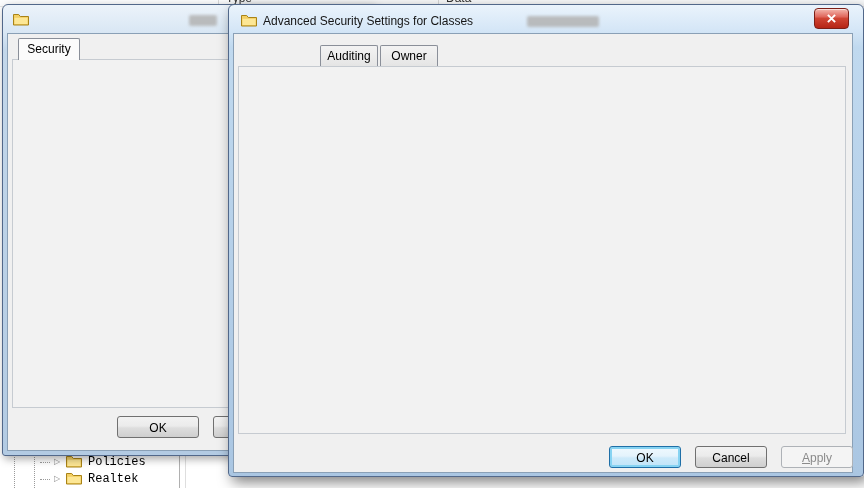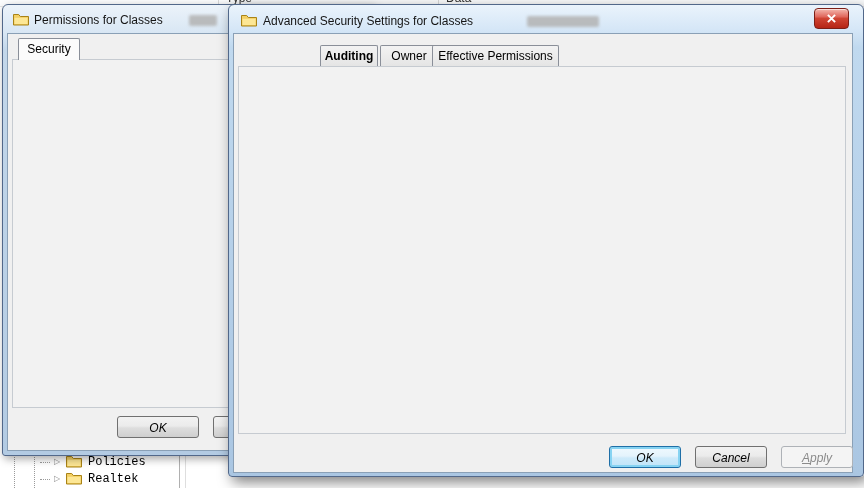--- a/index.html
+++ b/index.html
@@ -33,21 +33,21 @@
   .tab.active{background:#fbfbfb;z-index:3;}
   .page{position:absolute;background:#f2f2f2;border:1px solid #c6cbd1;z-index:1;}
   
   .lbl{position:absolute;white-space:nowrap;}
   .lbl u{text-decoration:underline;}
   .listbox{position:absolute;background:#fff;border:1px solid #8e99a6;overflow:hidden;}
   .li{display:flex;align-items:center;height:17px;padding-left:3px;white-space:nowrap;cursor:default;}
   .li .gi{margin-right:4px;flex:0 0 auto;}
   .li2{height:18px;line-height:18px;padding-left:22px;white-space:nowrap;}
   .btn{position:absolute;box-sizing:border-box;background:linear-gradient(#f2f2f2,#ebebeb 45%,#dddddd 55%,#cfcfcf);
-    border:1px solid #707070;border-radius:3px;text-align:center;font-size:12px;padding-top:4px;cursor:pointer;font-style:italic;}
+    border:1px solid #707070;border-radius:3px;text-align:center;font-size:12px;padding-top:4px;cursor:pointer;}
   .btn u{text-decoration:underline;}
   .btn.default{border-color:#1f6fa7;box-shadow:inset 0 0 0 2px #86d3f2;
     background:linear-gradient(#f0f9fe,#e4f3fc 45%,#cdeafa 55%,#c0e4f8);}
   .btn.disabled{background:#f4f4f4;border-color:#aeb2b7;color:#8b8b8b;cursor:default;box-shadow:none;}
   .checkbox{position:absolute;width:13px;height:13px;box-sizing:border-box;border:1px solid #70829c;border-radius:1px;
     background:linear-gradient(#f6fafd,#e7eef5);cursor:pointer;}
   .cb-label{position:absolute;white-space:nowrap;cursor:pointer;}
   .cb-label u{text-decoration:underline;}
   .link{position:absolute;color:#0b61c4;text-decoration:underline;white-space:nowrap;cursor:pointer;}
   
@@ -102,21 +102,20 @@
 
   <div class="win" style="left:2px;top:4px;width:372px;height:450px;border-radius:6px 6px 3px 3px;
        background:linear-gradient(180deg,#ecf3fa 0%,#d9e7f4 6%,#c3d7ea 10%,#b3cbe3 100%);
        box-shadow:2px 3px 8px rgba(0,0,0,.35);">
     <span class="title-icon" style="left:10px;top:8px;">
       <svg width="16" height="13" viewBox="0 0 16 13">
           <path d="M.5 1.5 h5.2 l1.6 2 h8.2 v8.5 h-15z" fill="#f3cf63" stroke="#a98317"></path>
           <path d="M1.5 4.8 h13 v6.2 h-13z" fill="#fde795"></path>
         </svg>
     </span>
-    <span class="title-text" style="left:31px;top:8px;">Permissions for Classes</span>
     <div class="redacted" style="left:186px;top:10px;width:28px;height:11px;"></div>
 
     <div class="client" style="left:4px;top:28px;width:362px;height:416px;">
       <div class="tab active" style="left:10px;top:4px;width:62px;height:22px;">
         <span>Security</span>
       </div>
       <div class="page" style="left:4px;top:25px;width:352px;height:347px;"></div>
 
       <span class="lbl" style="left:12px;top:32px;"><u>G</u>roup or user names:</span>
 
@@ -200,28 +199,25 @@
     <span class="title-text" style="left:34px;top:9px;">Advanced Security Settings for Classes</span>
     <div class="redacted" style="left:298px;top:11px;width:72px;height:11px;"></div>
     <div class="close-btn" style="left:585px;top:3px;">
       <svg width="11" height="9" viewBox="0 0 12 10">
           <path d="M2 1 L10 9 M10 1 L2 9" stroke="#fff" stroke-width="2.2" fill="none"></path>
         </svg>
     </div>
 
     <div class="client" style="left:4px;top:28px;width:618px;height:438px;">
 
-      <div class="tab" style="left:86px;top:11px;width:58px;height:22px;font-weight:bold;">
+      <div class="tab" style="left:86px;top:11px;width:58px;height:22px;">
         <span>Auditing</span>
       </div>
       <div class="tab" style="left:146px;top:11px;width:58px;height:22px;">
         <span>Owner</span>
-      </div>
-      <div class="tab" style="left:198px;top:11px;width:127px;height:22px;">
-        <span>Effective Permissions</span>
       </div>
 
       <div class="page" style="left:4px;top:32px;width:606px;height:366px;"></div>
 
       <span class="lbl" style="left:20px;top:40px;">To view or edit details for a permission entry, select the entry and then click Edit.</span>
       <span class="lbl" style="left:20px;top:72px;">Permission en<u>t</u>ries:</span>
 
       <div class="tbl" style="left:20px;top:88px;width:578px;height:166px;">
         <div class="tbl-header">
           <div class="th c0">Type</div>

